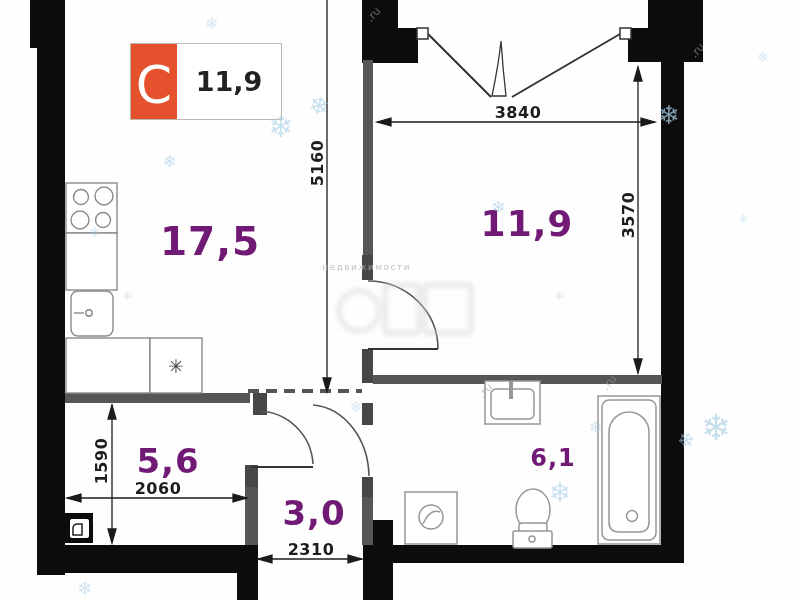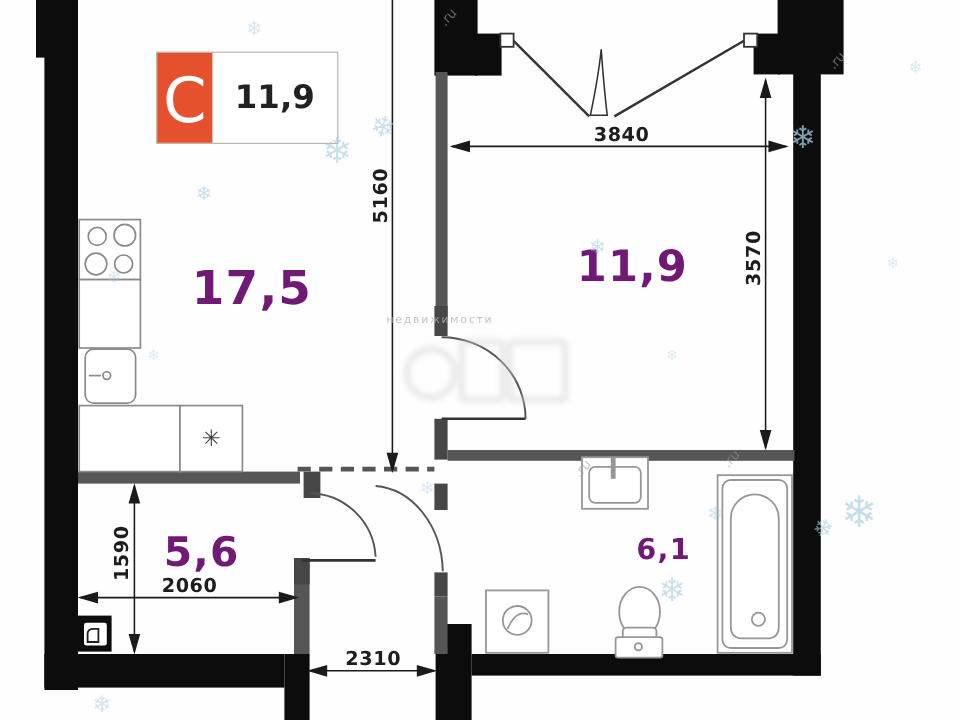--- a/index.html
+++ b/index.html
@@ -162,20 +162,21 @@
   <div class="badge">
     <div class="badge-letter">С</div>
     <div class="badge-cells">
       <div class="badge-cell">11,9</div>
     </div>
   </div>
 
   <div class="lbl room-lbl big" style="left:210px;top:241px;">17,5</div>
   <div class="lbl room-lbl" style="left:527px;top:223px;">11,9</div>
   <div class="lbl room-lbl" style="left:168px;top:461px;font-size:34px;">5,6</div>
+  <div class="lbl room-lbl" style="left:314px;top:513px;font-size:34px;">3,0</div>
   <div class="lbl room-lbl" style="left:513px;top:458px;font-size:24px;margin-left:40px;">6,1</div>
 
   <div class="lbl dim-lbl vert" style="left:317px;top:163px;">5160</div>
   <div class="lbl dim-lbl" style="left:518px;top:112px;">3840</div>
   <div class="lbl dim-lbl vert" style="left:628px;top:215px;">3570</div>
   <div class="lbl dim-lbl vert" style="left:101px;top:461px;">1590</div>
   <div class="lbl dim-lbl" style="left:158px;top:488px;text-align:center;">2060</div>
   <div class="lbl dim-lbl" style="left:311px;top:549px;">2310</div>
 
   <div class="lbl" style="left:176px;top:366px;font-size:19px;font-weight:normal;color:#444;">✳</div>

